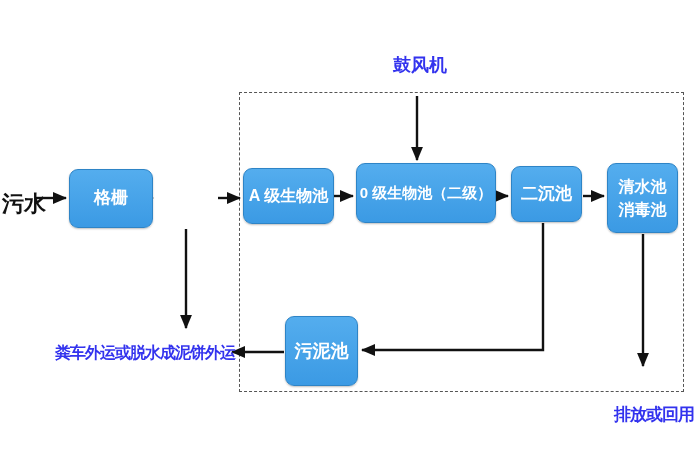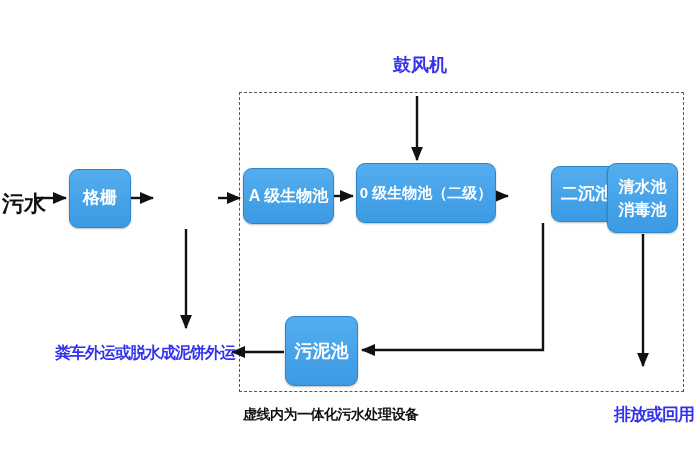--- a/index.html
+++ b/index.html
@@ -11,25 +11,25 @@
     position:absolute;display:flex;align-items:center;justify-content:center;
     flex-direction:column;text-align:center;
     background:linear-gradient(180deg,var(--box-top,#54ADEE),var(--box-bottom,#3B9AE4));
     border:1.5px solid var(--box-border,#2E84C6);
     border-radius:9px;color:var(--box-text,#fff);font-weight:bold;
     box-shadow:0 1px 2px rgba(0,0,0,0.25);
     box-sizing:border-box;
   }
   .node .ln{line-height:1.45;}
   
-  #box-screen   {left:69px;  top:169px; width:62px;  height:59px; font-size:17px;text-align:center;}
+  #box-screen   {left:69px;  top:169px; width:84px;  height:59px; font-size:17px;text-align:center;}
   #box-reg      {left:156px; top:169px; width:62px;  height:59px; font-size:16px;}
   #box-abio     {left:243px; top:168px; width:91px;  height:56px; font-size:16px;text-align:center;}
   #box-obio     {left:356px; top:163px; width:140px; height:60px; font-size:15px;}
-  #box-sed      {left:511px; top:166px; width:71px;  height:56px; font-size:17px;margin-left:40px;}
+  #box-sed      {left:511px; top:166px; width:71px;  height:56px; font-size:17px;}
   #box-clean    {left:607px; top:163px; width:71px;  height:70px; font-size:16px;}
   #box-sludge   {left:285px; top:316px; width:73px;  height:70px; font-size:18px;}
   
   .lbl{position:absolute;font-weight:bold;white-space:nowrap;text-align:center;}
   #lbl-influent {left:2px;   top:189px; font-size:22px; color:var(--black-text,#111);}
   #lbl-blower   {left:393px; top:53px;  font-size:18px; color:var(--blue-text,#33E);}
   #lbl-sludge-out{left:55px; top:343px; font-size:16px; letter-spacing:-1px; color:var(--blue-text,#33E);}
   #lbl-caption  {left:243px; top:406px; font-size:14px; letter-spacing:-0.5px; color:var(--black-text,#111);}
   #lbl-discharge{left:614px; top:403px; font-size:17px; letter-spacing:-1px; color:var(--blue-text,#33E);font-family:Liberation Serif, serif;}
   
@@ -64,21 +64,20 @@
     <line x1="417" y1="96" x2="417" y2="160" marker-end="url(#ah)"></line>
     <line x1="186" y1="229" x2="186" y2="328" marker-end="url(#ah)"></line>
     <line x1="643" y1="234" x2="643" y2="366" marker-end="url(#ah)"></line>
     <polyline points="543,223 543,350 362,350" marker-end="url(#ah)"></polyline>
     <line x1="284" y1="352" x2="232" y2="352" marker-end="url(#ah)"></line>
   </svg>
 
   <div class="lbl" id="lbl-influent">污水</div>
   <div class="lbl" id="lbl-blower">鼓风机</div>
   <div class="lbl" id="lbl-sludge-out">粪车外运或脱水成泥饼外运</div>
-  <div class="lbl" id="lbl-caption">虚线内为一体化污水处理设备</div>
   <div class="lbl" id="lbl-discharge">排放或回用</div>
 
   <div class="node" id="box-screen">
     <span class="ln">格栅</span>
   </div>
   <div class="node" id="box-abio">
     <span class="ln">A 级生物池</span>
   </div>
   <div class="node" id="box-obio">
     <span class="ln">0 级生物池（二级）</span>

